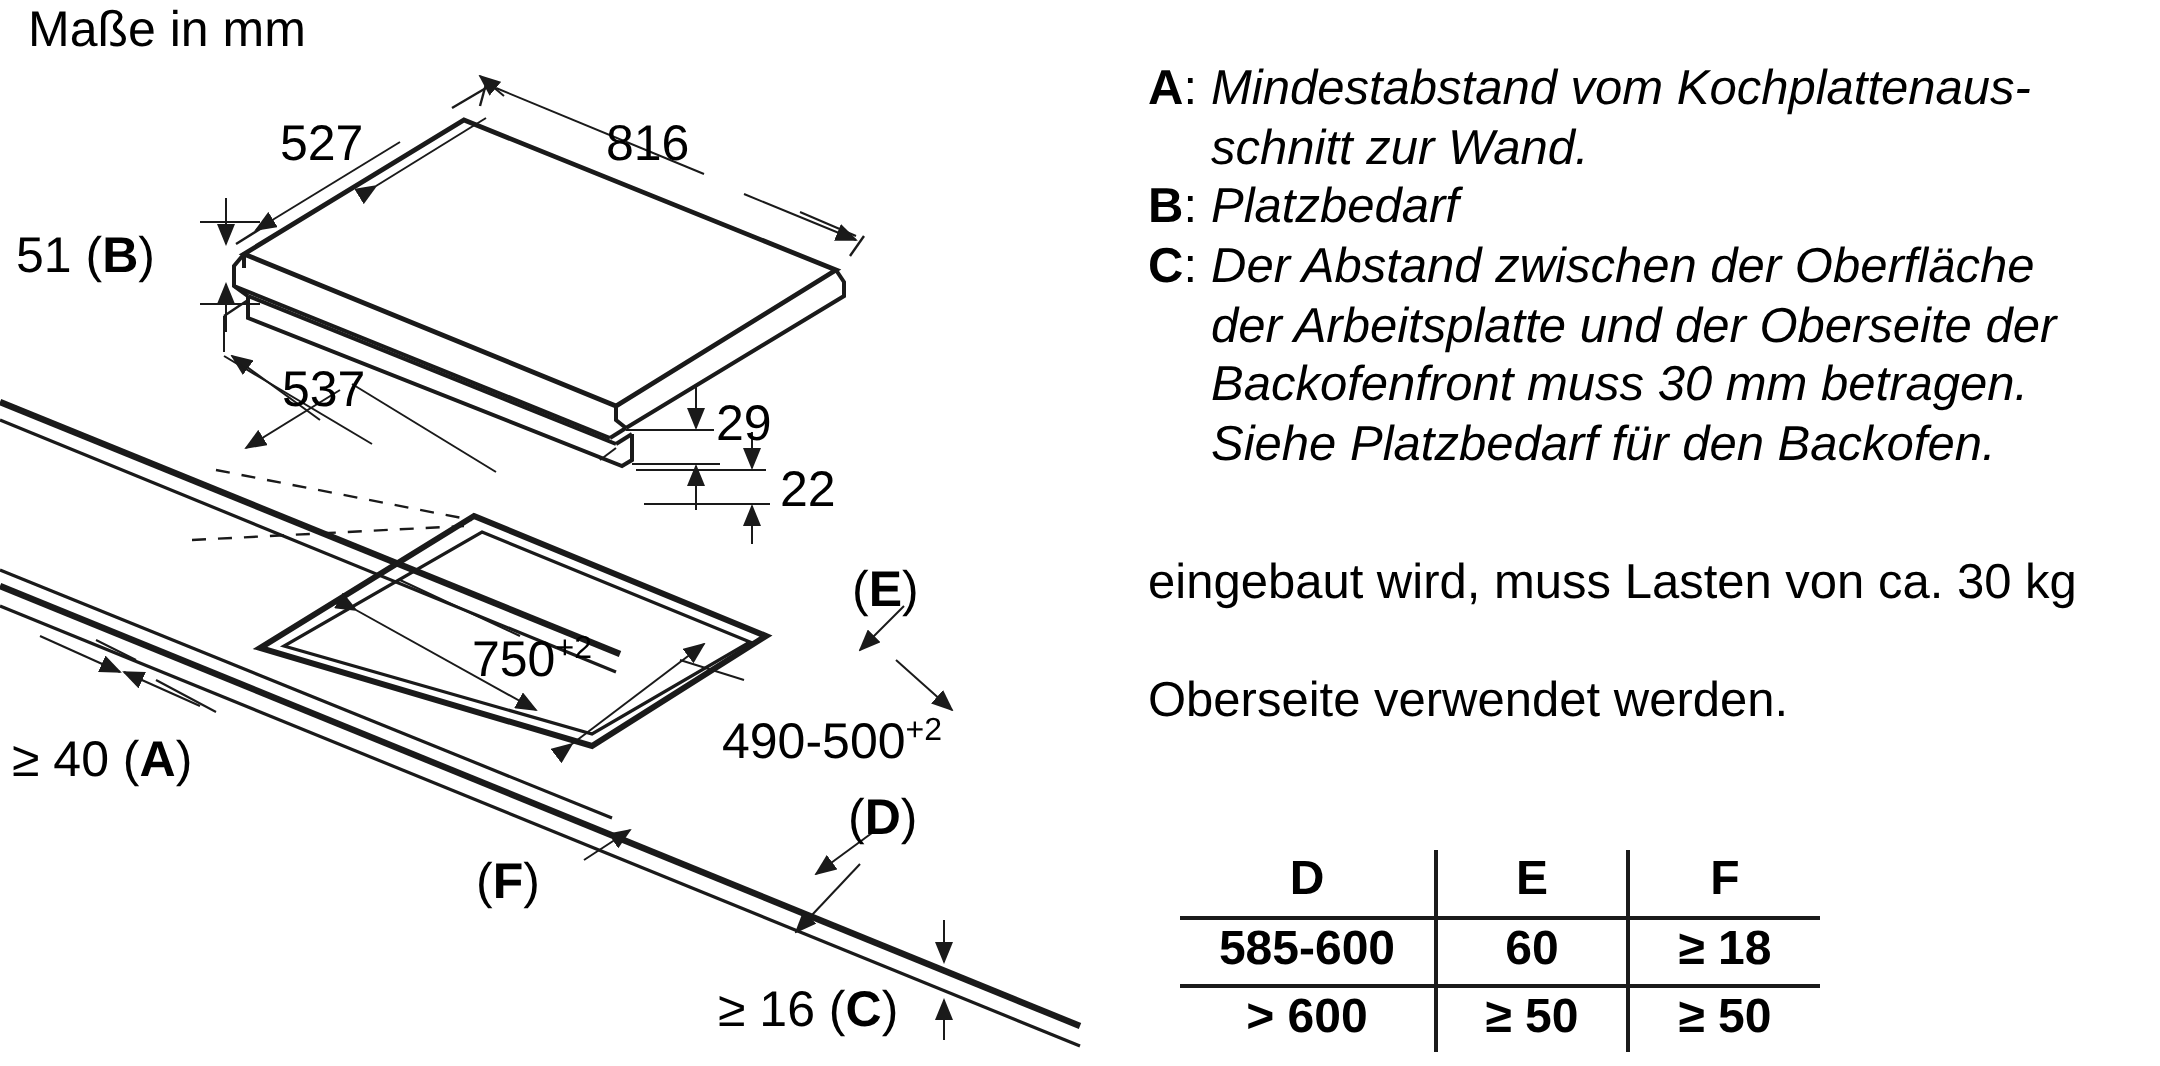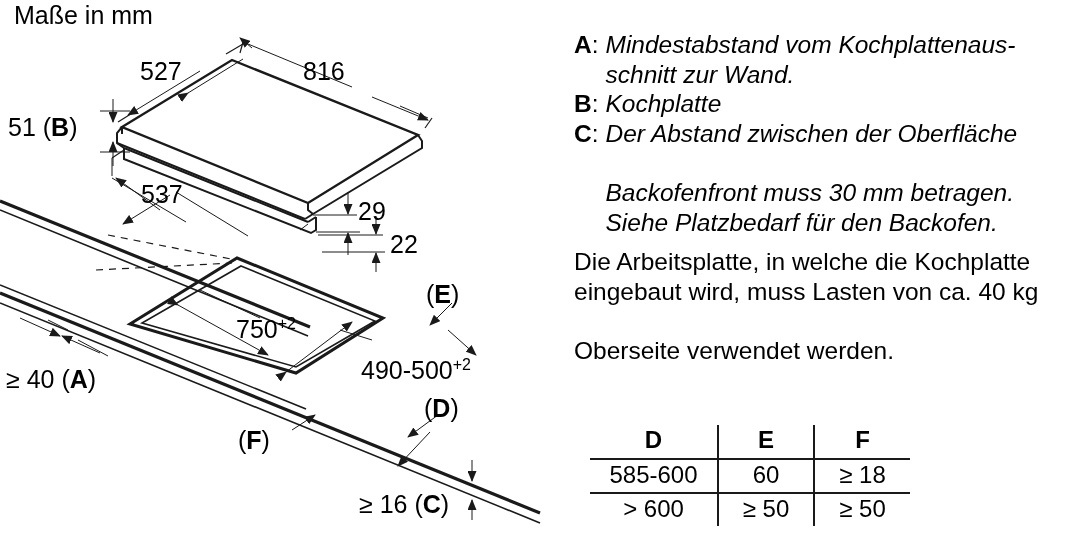--- a/index.html
+++ b/index.html
@@ -22,21 +22,21 @@
   .legend-key{font-weight:bold;flex:0 0 auto;padding-right:0px;}
   .legend-colon{flex:0 0 auto;padding-right:7px;}
   .legend-text{flex:1 1 auto;font-style:italic;}
   .note{position:absolute;left:4px;top:247px;width:506px;
         font-size:24.5px;line-height:1.21;}
 
   
   #dimtable{position:absolute;left:20px;top:425px;width:320px;
             border-collapse:collapse;font-size:24px;}
   #dimtable td,#dimtable th{padding:1px 8px 3px 8px;text-align:center;
-            font-weight:normal;white-space:nowrap;}
+            font-weight:bold;white-space:nowrap;}
   #dimtable th{font-weight:bold;padding-bottom:4px;}
   #dimtable .vsep{border-left:2px solid #1a1a1a;}
   #dimtable tr.head th{border-bottom:2px solid #1a1a1a;}
   #dimtable tr.r1 td{border-bottom:2px solid #1a1a1a;}
   #dimtable col.c0{width:128px;}
   #dimtable col.c1{width:96px;}
   #dimtable col.c2{width:96px;}
 </style>
 </head>
 <body>
@@ -168,38 +168,38 @@
         <span class="legend-colon">:</span>
         <span class="legend-text">
           <span>Mindestabstand vom Kochplattenaus-</span><br>
           <span>schnitt zur Wand.</span>
         </span>
       </div>
 
       <div class="legend-row">
         <span class="legend-key">B</span>
         <span class="legend-colon">:</span>
-        <span class="legend-text">Kochplatte</span>
+        <span class="legend-text">Platzbedarf</span>
       </div>
 
       <div class="legend-row">
         <span class="legend-key">C</span>
         <span class="legend-colon">:</span>
         <span class="legend-text">
           <span>Der Abstand zwischen der Oberfläche</span><br>
-          <br>
+          <span>der Arbeitsplatte und der Oberseite der</span><br>
           <span>Backofenfront muss 30 mm betragen.</span><br>
           <span>Siehe Platzbedarf für den Backofen.</span>
         </span>
       </div>
     </div>
 
     <div class="note">
-      <span>Die Arbeitsplatte, in welche die Kochplatte</span><br>
-      <span>eingebaut wird, muss Lasten von ca. 40 kg</span><br>
+      <br>
+      <span>eingebaut wird, muss Lasten von ca. 30 kg</span><br>
       <br>
       <span>Oberseite verwendet werden.</span>
     </div>
 
     <table id="dimtable">
       <colgroup>
           <col class="c0">
           <col class="c1">
           <col class="c2">
         </colgroup>

